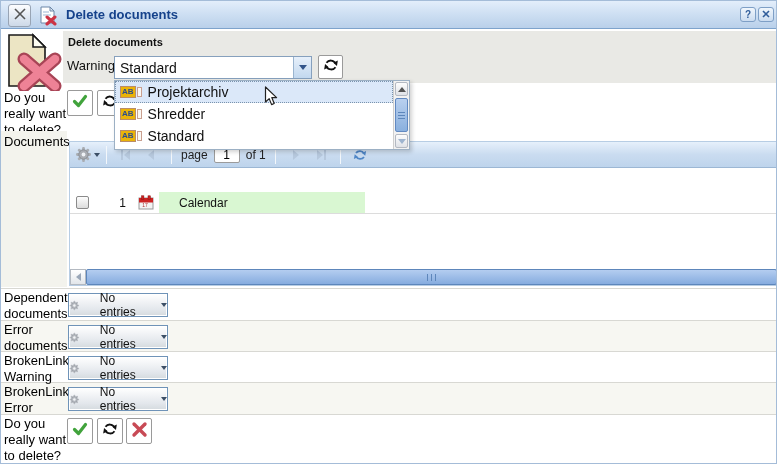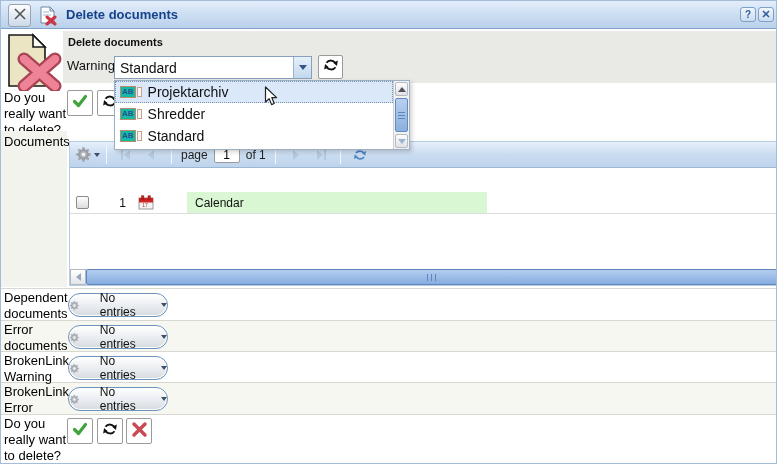--- a/index.html
+++ b/index.html
@@ -34,21 +34,21 @@
     display:flex; align-items:center; justify-content:center; }
   .sq-btn.sm { width:25px; height:24px; }
 
   
   .dropdown { left:113px; top:79px; width:296px; height:70px; background:#fff;
     border:1px solid #9cb0c4; box-shadow:2px 2px 4px rgba(0,0,0,.18); z-index:50; }
   .dd-list { position:absolute; left:0; top:0; right:16px; bottom:0; }
   .dd-item { height:22px; display:flex; align-items:center; padding-left:4px; font-size:14px; color:#111; border:1px solid transparent; }
   .dd-item.hover { background:#dbe8f9; border:1px dotted #7a93ad; }
   .ab-icon { display:flex; align-items:center; margin-right:6px; }
-  .ab { font-size:8px; font-weight:bold; color:#2b4d8c; background:#14b8a6; border:1px solid #b98c6a; padding:0 1px; line-height:10px; }
+  .ab { font-size:8px; font-weight:bold; color:#2b4d8c; background:#eab308; border:1px solid #b98c6a; padding:0 1px; line-height:10px; }
   .ab-box { width:5px; height:10px; border:1px solid #c9a090; background:#fbf8f4; margin-left:1px; }
   .dd-scroll { position:absolute; right:0; top:0; width:16px; height:100%; background:#f2f2f2; border-left:1px solid #cfcfcf; }
   .dd-sbtn { position:absolute; left:1px; width:13px; height:14px; border:1px solid #b4b9c2; border-radius:2px;
     background:linear-gradient(#fdfdfd,#dfe2e7); display:flex; align-items:center; justify-content:center; }
   .dd-thumb { position:absolute; left:1px; top:17px; width:13px; height:34px; border:1px solid #6189c2; border-radius:2px;
     background:linear-gradient(#b9d0ef,#8ab0de); display:flex; flex-direction:column; align-items:center; justify-content:center; gap:2px; }
   .grip-h { width:7px; height:1px; background:#e8f1fb; border-bottom:1px solid #5d86bb; }
   .tri-up-s { width:0; height:0; border-left:4px solid transparent; border-right:4px solid transparent; border-bottom:5px solid #555; }
   .tri-down-s { width:0; height:0; border-left:4px solid transparent; border-right:4px solid transparent; border-top:5px solid #9eb4cf; }
 
@@ -75,21 +75,21 @@
   .hs-btn { width:16px; height:16px; border:1px solid #b3b9c1; background:linear-gradient(#ffffff,#e2e6ea);
     display:flex; align-items:center; justify-content:center; }
   .tri-left { width:0; height:0; border-top:4px solid transparent; border-bottom:4px solid transparent; border-right:5px solid #9aa7b8; }
   .hs-thumb { flex:1; border:1px solid #5d86bb; border-radius:2px; background:linear-gradient(#b4cdf0,#86acdf);
     display:flex; align-items:center; justify-content:center; gap:3px; }
   .grip-v { width:1px; height:7px; background:#d6e4f6; border-right:1px solid #5d86bb; }
 
   
   .sep-h { left:0; width:777px; height:1px; background:#d8d8d3; }
   .stripe { left:0; width:777px; background:#f7f7f2; }
-  .noentries { height:24px; width:100px; border:1px solid #6f93b8; border-radius:12px;
+  .noentries { height:24px; width:100px; border:1px solid #6f93b8; border-radius:0;
     background:linear-gradient(#ffffff,#e3e7ec 70%,#d4dade); box-shadow:inset 0 0 0 1px #fff;
     display:flex; align-items:center; justify-content:space-between; gap:20px; font-size:12px; color:#111; }
   .caret { width:0; height:0; border-left:3.5px solid transparent; border-right:3.5px solid transparent; border-top:4.5px solid #3c4f66; margin-left:2px; }
 </style>
 </head>
 <body>
 
 <div class="win">
 
   <div class="abs titlebar"></div>
@@ -258,21 +258,21 @@
       <div class="rcell" style="width:38px; justify-content:flex-end; padding-right:7px;">1</div>
       <div class="rcell" style="width:26px; justify-content:center;">
         <svg width="16" height="15" viewBox="0 0 16 15">
           <rect x="1" y="3" width="14" height="11" fill="#f3f3f3" stroke="#999"></rect>
           <rect x="1" y="3" width="14" height="4.5" fill="#cc2222"></rect>
           <rect x="3.5" y="0.8" width="2.4" height="3.4" fill="#cc2222" stroke="#881111" stroke-width="0.5"></rect>
           <rect x="10" y="0.8" width="2.4" height="3.4" fill="#cc2222" stroke="#881111" stroke-width="0.5"></rect>
           <text x="4.2" y="12.2" font-size="5" fill="#b03030">17</text>
         </svg>
       </div>
-      <div class="rcell green-cell" style="width:300px; padding-left:8px;margin-left:28px;">Calendar</div>
+      <div class="rcell green-cell" style="width:206px; padding-left:20px;">Calendar</div>
       <div class="rcell" style="flex:1;"></div>
     </div>
 
     <div class="hscroll">
       <div class="hs-btn">
           <span class="tri-left"></span>
         </div>
       <div class="hs-thumb">
         <span class="grip-v"></span>
           <span class="grip-v"></span>

